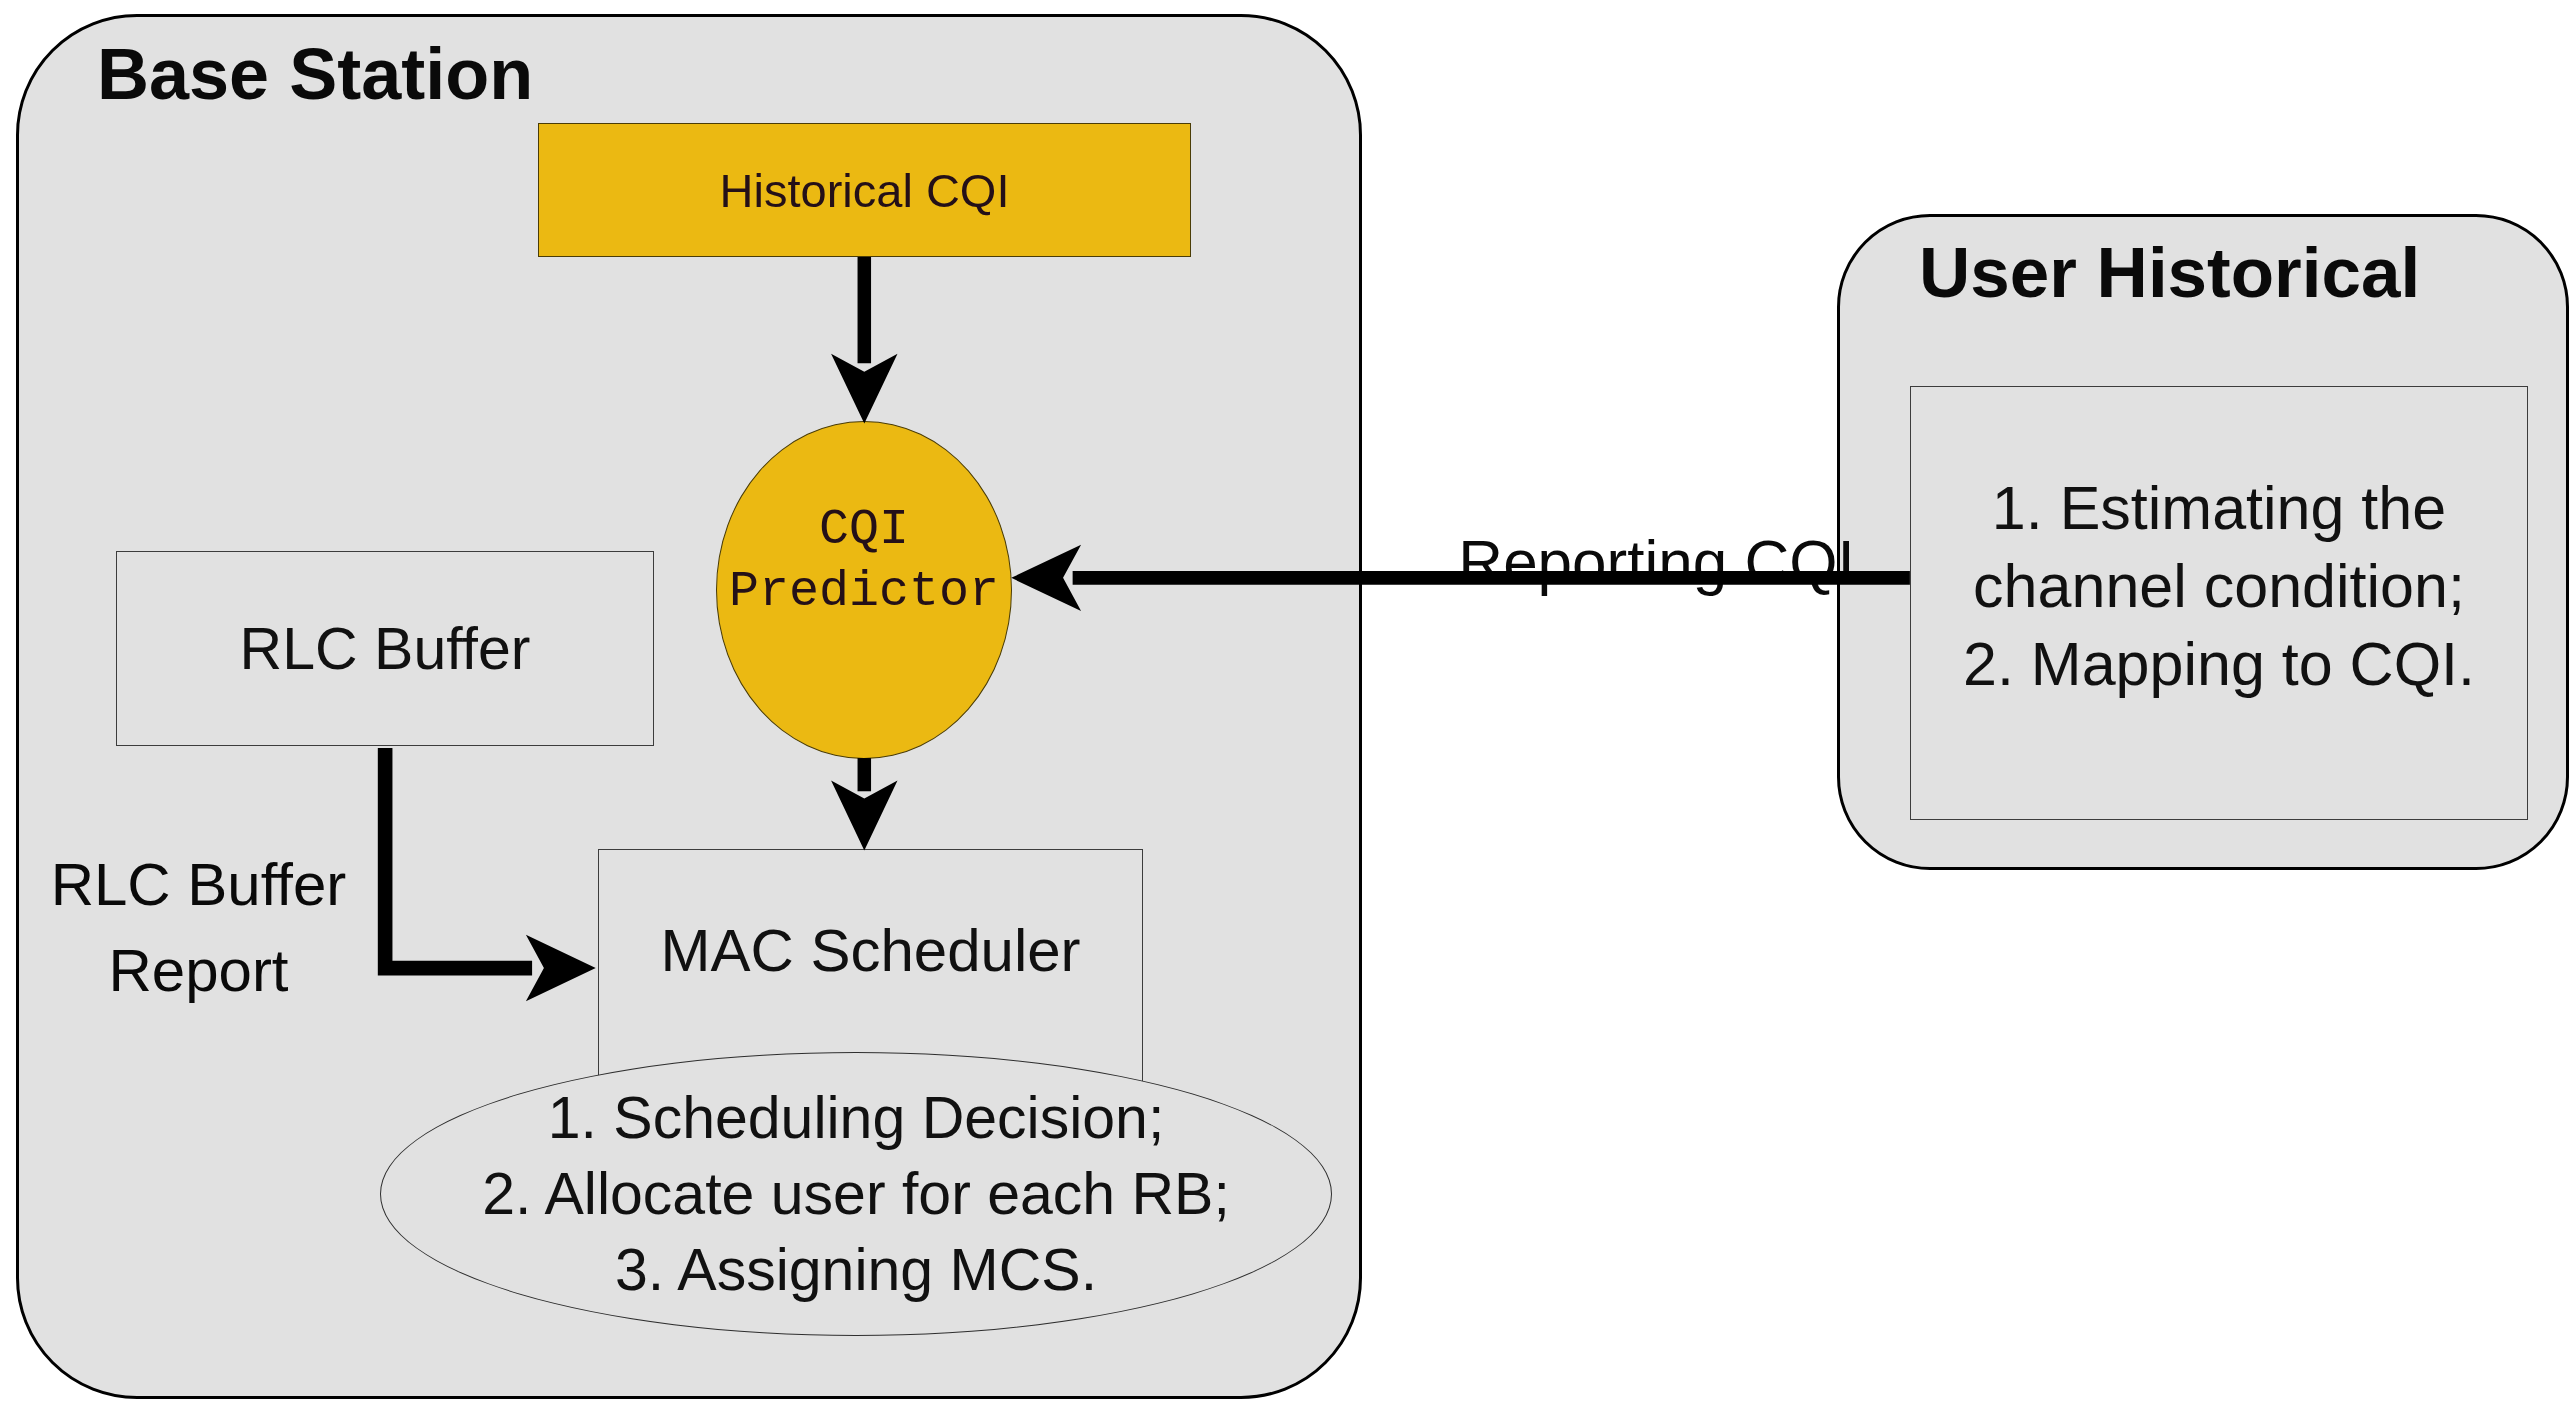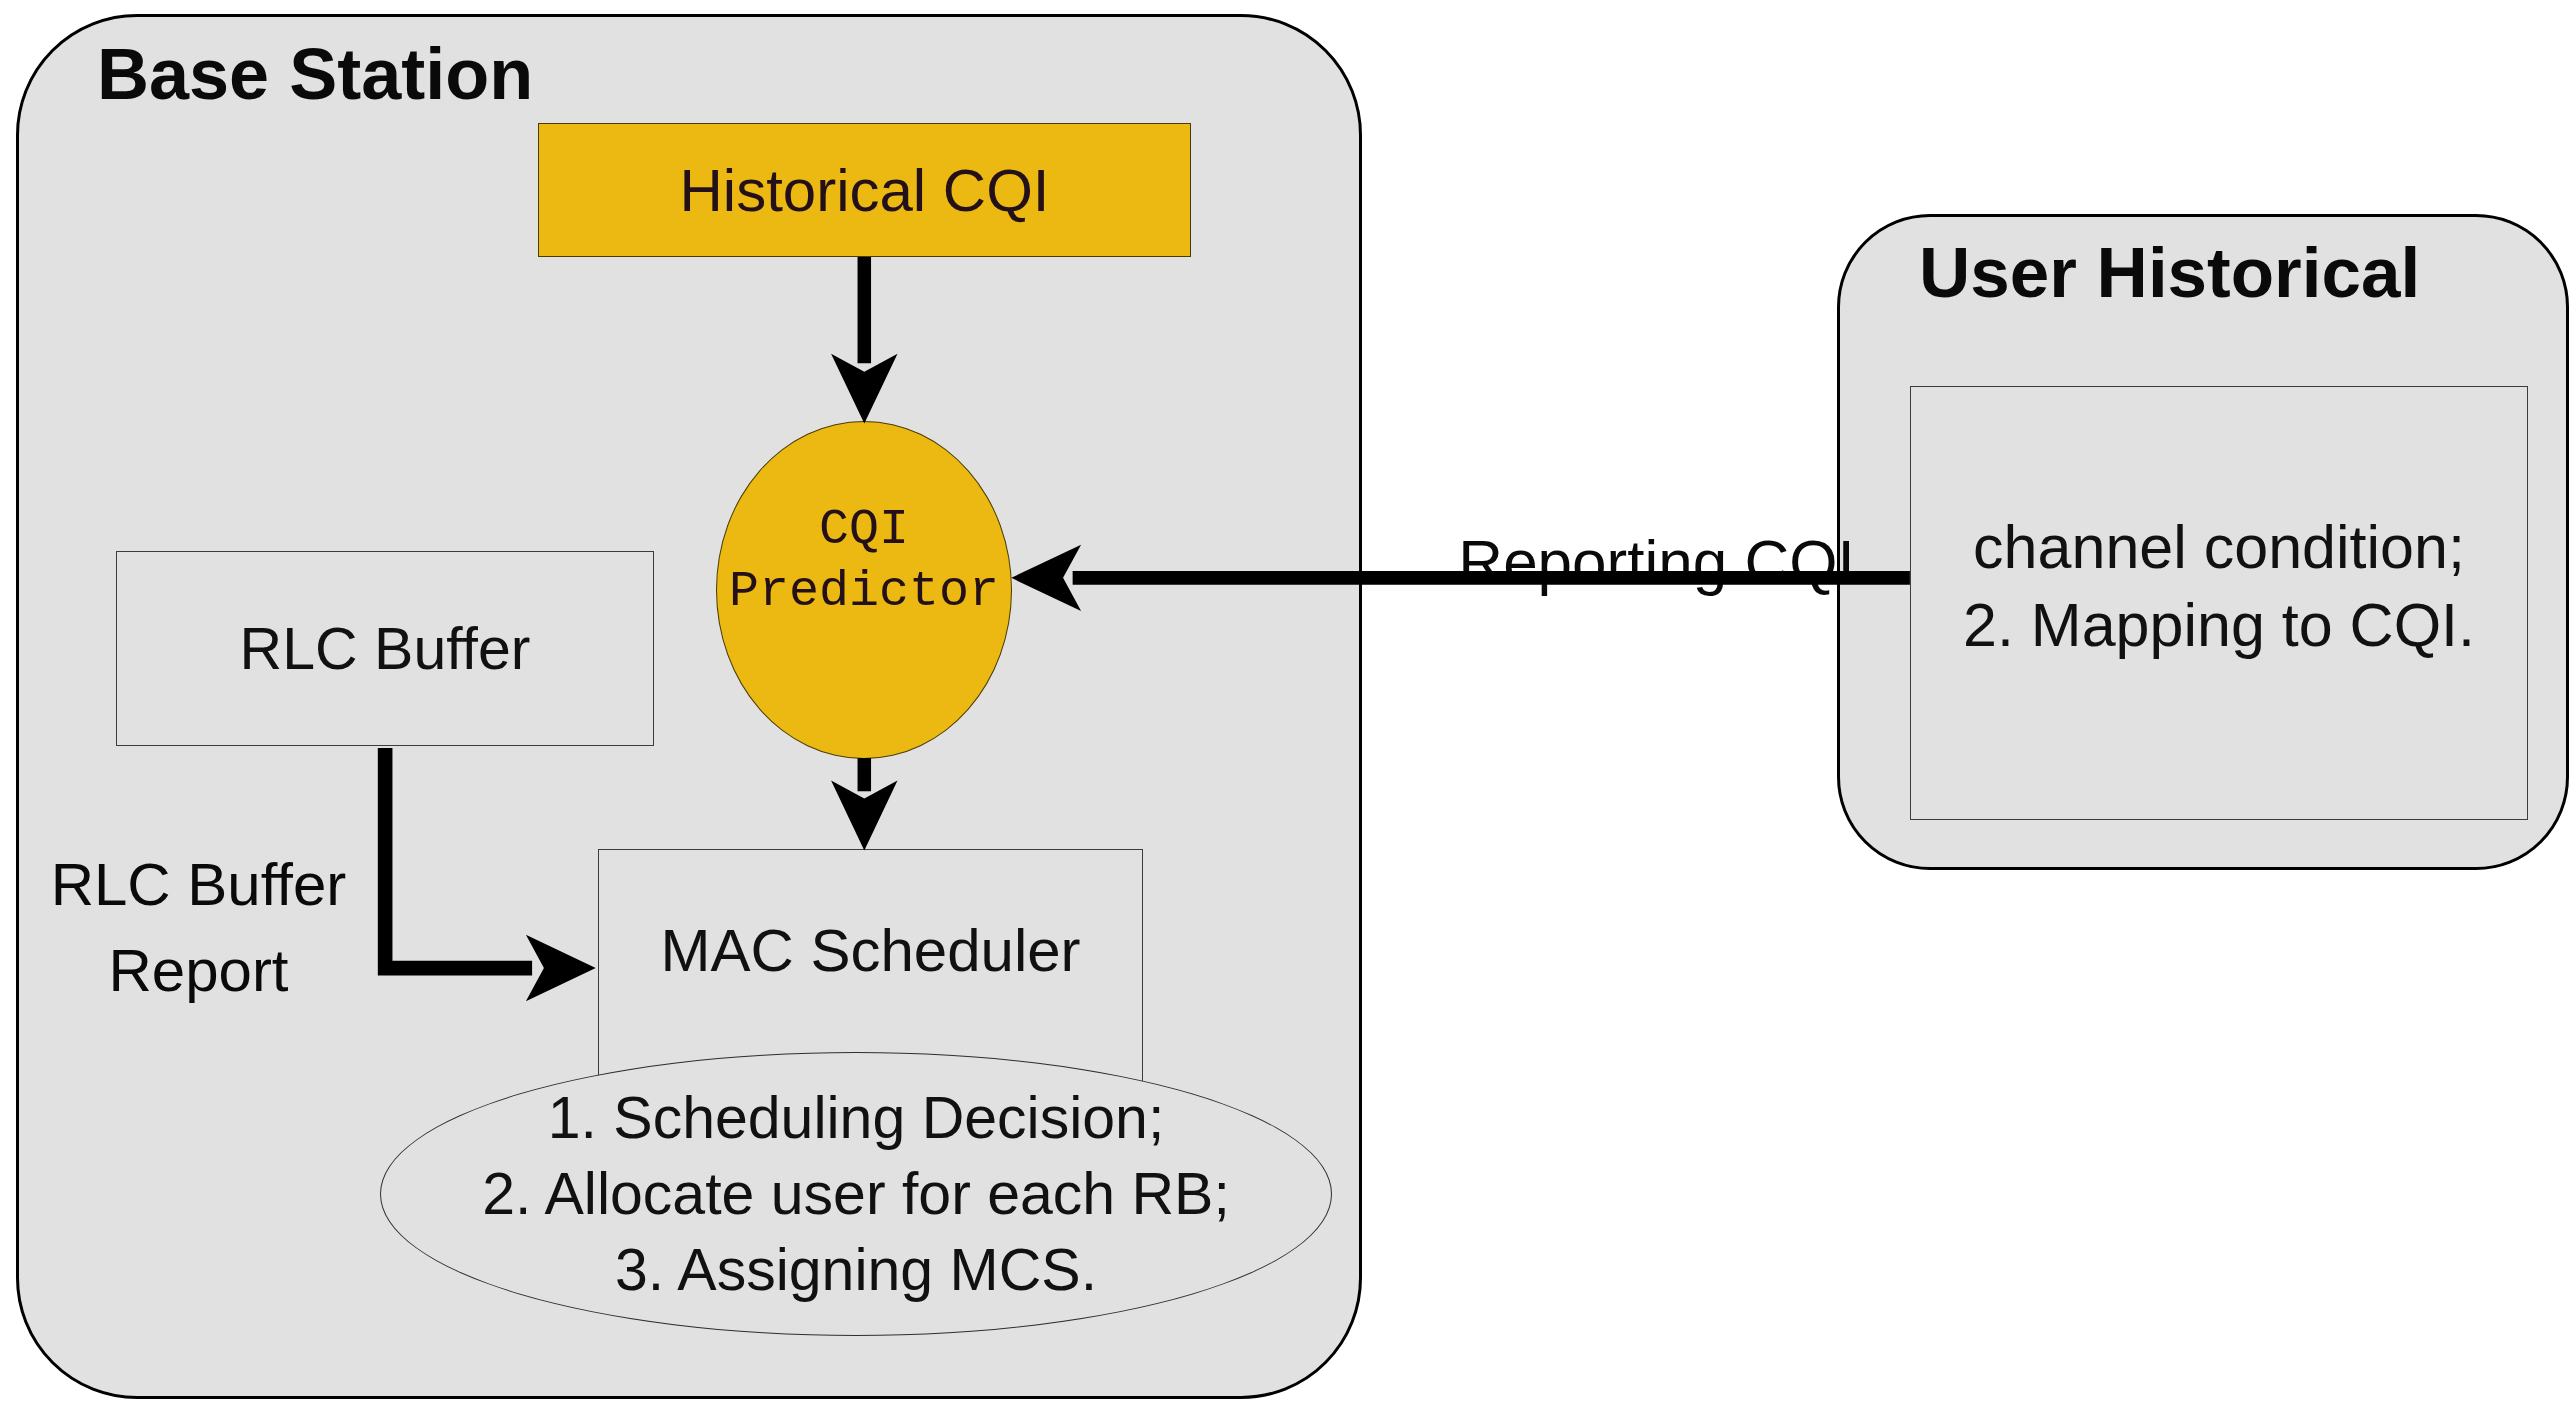--- a/index.html
+++ b/index.html
@@ -61,21 +61,21 @@
 <div id="canvas">
 
   <div class="panel" style="left:16px; top:13.5px; width:1346px; height:1385px; border-radius:121px;"></div>
 
   <div class="panel-title" style="left:97px; top:33px; font-size:72px;">Base Station</div>
 
   <div class="panel" style="left:1837px; top:214px; width:732px; height:656px; border-radius:93px;"></div>
 
   <div class="panel-title" style="left:1919px; top:232px; font-size:71px;">User Historical</div>
 
-  <div class="node goldfill" style="left:538px; top:123px; width:653px; height:134px; font-size:60px; line-height:63px;">
+  <div class="node goldfill" style="left:538px; top:123px; width:653px; height:134px; font-size:47px; line-height:63px;">
     <div class="line">Historical CQI</div>
   </div>
 
   <div class="node thinborder grayfill" style="left:116px; top:551px; width:538px; height:195px; font-size:59px;">
     <div class="line">RLC Buffer</div>
   </div>
 
   <div class="node thinborder grayfill" style="left:598px; top:849px; width:545px; height:315px; font-size:60px; justify-content:flex-start; padding-top:66px;">
     <div class="line">MAC Scheduler</div>
   </div>
@@ -85,20 +85,21 @@
     <div class="line">2. Allocate user for each RB;</div>
     <div class="line">3. Assigning MCS.</div>
   </div>
 
   <div class="node goldfill" style="left:716px; top:421px; width:296px; height:338px; border-radius:50%; font-size:50px; line-height:62px; padding-bottom:59px;font-family:Liberation Mono, monospace;">
     <div class="line">CQI</div>
     <div class="line">Predictor</div>
   </div>
 
   <div class="node thinborder grayfill" style="left:1910px; top:386px; width:618px; height:434px; font-size:61px; line-height:78px; padding-bottom:34px;">
+    <div class="line">1. Estimating the</div>
     <div class="line">channel condition;</div>
     <div class="line">2. Mapping to CQI.</div>
   </div>
 
   <div class="free-label" style="left:22.5px; top:842px; width:352px; font-size:60px; line-height:86px;">
     <div class="line">RLC Buffer</div>
     <div class="line">Report</div>
   </div>
 
   <div class="free-label" style="left:1347px; top:480px; width:619px; font-size:62px;margin-top:46px;">Reporting CQI</div>

